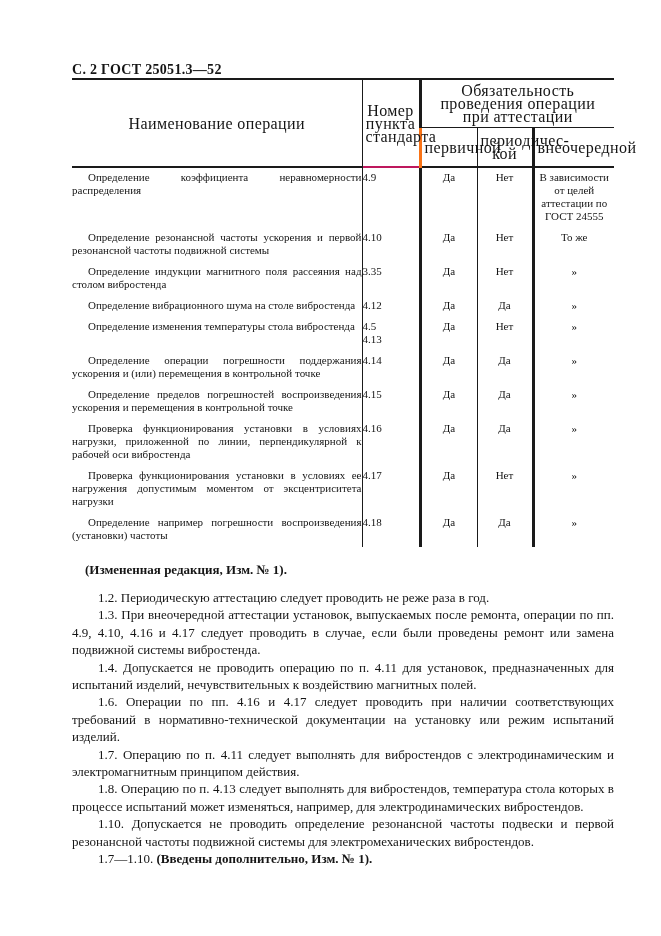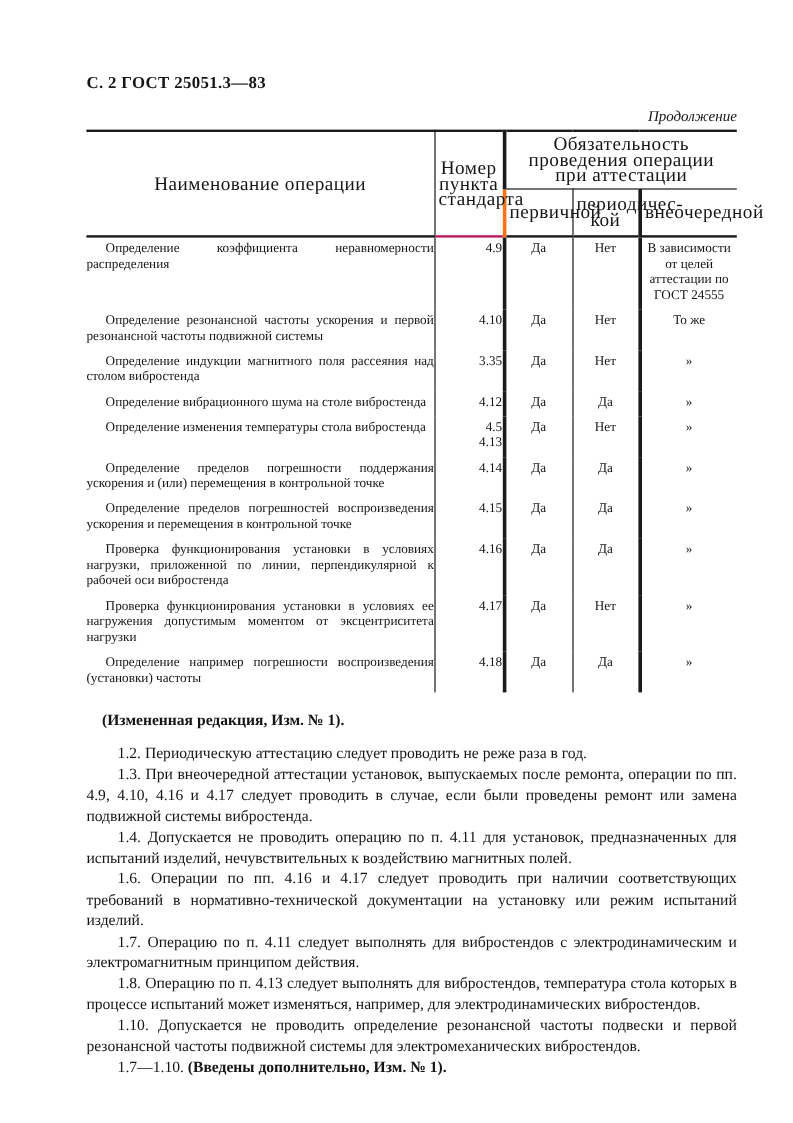--- a/index.html
+++ b/index.html
@@ -64,21 +64,21 @@
   table.ops td {
     vertical-align: top;
     padding: 3px 0 5px 0;
   }
   td.name {
     text-align: justify;
     text-indent: 16px;
     padding-right: 5px;
     padding-left: 1px;
   }
-  td.num    { border-left: 1px solid #1a1a1a; text-align: right; white-space: pre-line; }
+  td.num    { border-left: 1px solid #1a1a1a; text-align: left; white-space: pre-line; }
   td.prim   { border-left: 3px solid #1a1a1a; text-align: center; }
   td.per    { border-left: 1px solid #1a1a1a; text-align: center; margin-top: 48px; }
   td.extra  { border-left: 3px solid #1a1a1a; text-align: center; padding-left: 3px; padding-right: 3px; }
   .pre { white-space: pre-line; }
 
   .amendment {
     font-weight: bold;
     font-size: 13px;
     margin-top: 15px;
     margin-bottom: 11px;
@@ -99,23 +99,22 @@
     text-indent: 26px;
     margin: 0;
   }
   .final-note b { font-weight: bold; }
 </style>
 </head>
 <body>
 
 <div class="page">
 
-  <div class="doc-header">С. 2 ГОСТ 25051.3—83</div>
-
-  <div class="continuation">Продолжение</div>
+  <div class="doc-header">С. 2 ГОСТ 25051.3—52</div>
+
 
   <table class="ops">
     <colgroup>
       <col class="c-name">
         <col class="c-num">
         <col class="c-prim">
         <col class="c-per">
         <col class="c-extra">
     </colgroup>
     <thead>
@@ -165,21 +164,21 @@
       </tr>
       <tr>
         <td class="name">Определение изменения температуры стола вибростенда</td>
         <td class="num">4.5
 4.13</td>
         <td class="prim">Да</td>
         <td class="per">Нет</td>
         <td class="extra">»</td>
       </tr>
       <tr>
-        <td class="name">Определение пределов погрешности поддержания ускорения и (или) перемещения в контрольной точке</td>
+        <td class="name">Определение операции погрешности поддержания ускорения и (или) перемещения в контрольной точке</td>
         <td class="num">4.14</td>
         <td class="prim">Да</td>
         <td class="per">Да</td>
         <td class="extra">»</td>
       </tr>
       <tr>
         <td class="name">Определение пределов погрешностей воспроизведения ускорения и перемещения в контрольной точке</td>
         <td class="num">4.15</td>
         <td class="prim">Да</td>
         <td class="per">Да</td>

